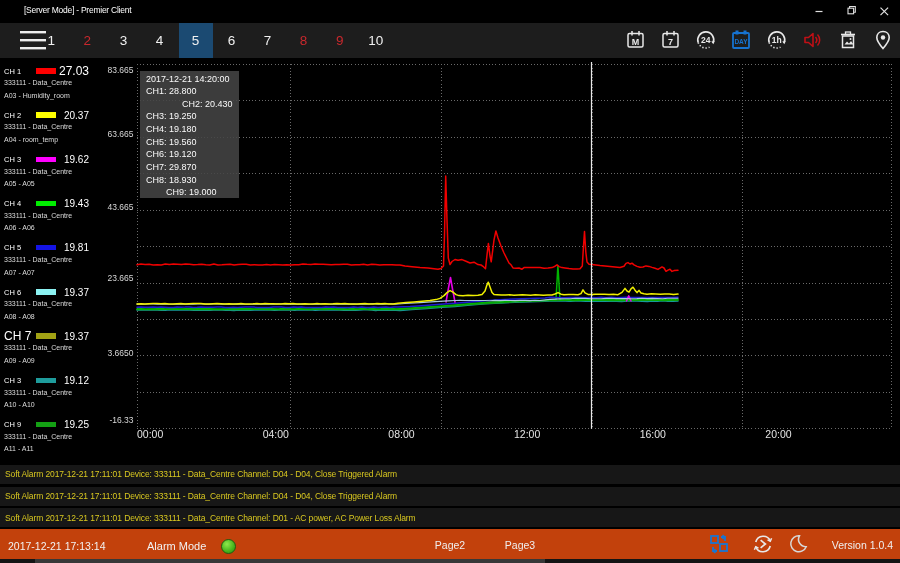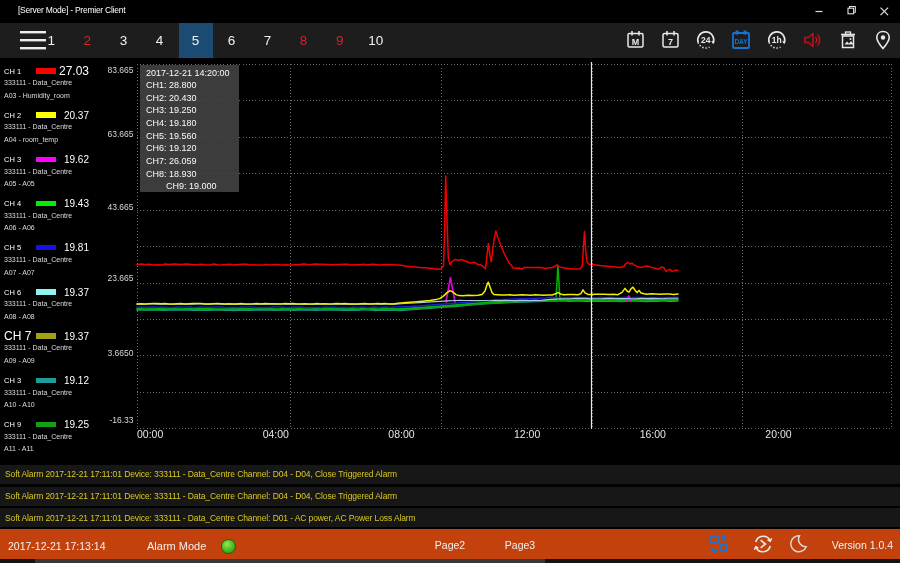--- a/index.html
+++ b/index.html
@@ -1,20 +1,20 @@
 <!DOCTYPE html>
 <html><head><meta charset="utf-8"><style>
 *{margin:0;padding:0;box-sizing:border-box;}
 body{width:900px;height:563px;background:#000;font-family:"Liberation Sans",sans-serif;overflow:hidden;position:relative;-webkit-font-smoothing:antialiased;}
 .abs{position:absolute;}
 </style></head>
 <body>
 
 <div class="abs" style="left:0;top:0;width:900px;height:23px;background:#000;">
-  <div class="abs" style="left:18px;top:5px;font-size:8.5px;letter-spacing:-0.25px;color:#fff;">[Server Mode] - Premier Client</div>
+  <div class="abs" style="left:24px;top:5px;font-size:8.5px;letter-spacing:-0.25px;color:#fff;">[Server Mode] - Premier Client</div>
   <svg class="abs" style="left:800px;top:0" width="100" height="23" viewBox="0 0 100 23">
     <line x1="15.5" y1="11.5" x2="22.5" y2="11.5" stroke="#e0e0e0" stroke-width="1.2"></line>
     <rect x="48" y="8.2" width="5.6" height="5.6" fill="none" stroke="#e0e0e0" stroke-width="1.1"></rect>
     <path d="M 49.6 8.2 l 0 -1.7 l 5.7 0 l 0 5.7 l -1.7 0" fill="none" stroke="#e0e0e0" stroke-width="1.1"></path>
     <path d="M 80.5 7.6 l 7.6 7.6 M 88.1 7.6 l -7.6 7.6" stroke="#e0e0e0" stroke-width="1.2"></path>
   </svg>
 </div>
 
 <div class="abs" style="left:0;top:23px;width:900px;height:35px;background:#1d1d1d;">
   <svg class="abs" style="left:20px;top:7px" width="27" height="21" viewBox="0 0 27 21">
@@ -180,29 +180,29 @@
 <div style="position:absolute;left:4px;top:24.4px;font-size:7px;line-height:11px;color:#ddd;">A10 - A10</div>
 </div>
 <div style="position:absolute;left:0;top:419.1px;width:108px;height:44px;">
 <div style="position:absolute;left:4px;top:0;font-size:7.5px;line-height:11px;color:#fff;">CH 9</div>
 <div style="position:absolute;left:35.5px;top:2.7px;width:20px;height:5.5px;background:#14a014;"></div>
 <div style="position:absolute;left:40px;top:0;width:49px;font-size:10px;line-height:11px;color:#fff;text-align:right;">19.25</div>
 <div style="position:absolute;left:4px;top:11.7px;font-size:7px;line-height:11px;color:#ddd;">333111 - Data_Centre</div>
 <div style="position:absolute;left:4px;top:24.4px;font-size:7px;line-height:11px;color:#ddd;">A11 - A11</div>
 </div>
 
-<div class="abs" style="left:140px;top:65px;width:99px;height:127px;background:rgba(68,68,68,0.88);padding:2.5px 0 0 6px;font-size:9px;color:#fafafa;">
+<div class="abs" style="left:140px;top:71px;width:99px;height:127px;background:rgba(68,68,68,0.88);padding:2.5px 0 0 6px;font-size:9px;color:#fafafa;">
     <div style="height:12.65px;">2017-12-21 14:20:00</div>
     <div style="height:12.65px;">CH1: 28.800</div>
-    <div style="height:12.65px;">CH2: 20.430</div>
+    <div style="height:12.65px;margin-left:36px;">CH2: 20.430</div>
     <div style="height:12.65px;">CH3: 19.250</div>
     <div style="height:12.65px;">CH4: 19.180</div>
     <div style="height:12.65px;">CH5: 19.560</div>
     <div style="height:12.65px;">CH6: 19.120</div>
-    <div style="height:12.65px;">CH7: 26.059</div>
+    <div style="height:12.65px;">CH7: 29.870</div>
     <div style="height:12.65px;">CH8: 18.930</div>
     <div style="height:12.65px;margin-left:20px;">CH9: 19.000</div>
   </div>
 
 <div class="abs" style="left:0;top:464.5px;width:900px;height:19px;background:#171717;">
     <div style="margin:4.5px 0 0 5px;font-size:8.5px;letter-spacing:-0.1px;color:#d9c820;">Soft Alarm 2017-12-21 17:11:01 Device: 333111 - Data_Centre Channel: D04 - D04, Close Triggered Alarm</div>
   </div>
 <div class="abs" style="left:0;top:486.5px;width:900px;height:19px;background:#171717;">
     <div style="margin:4.5px 0 0 5px;font-size:8.5px;letter-spacing:-0.1px;color:#d9c820;">Soft Alarm 2017-12-21 17:11:01 Device: 333111 - Data_Centre Channel: D04 - D04, Close Triggered Alarm</div>
   </div>

